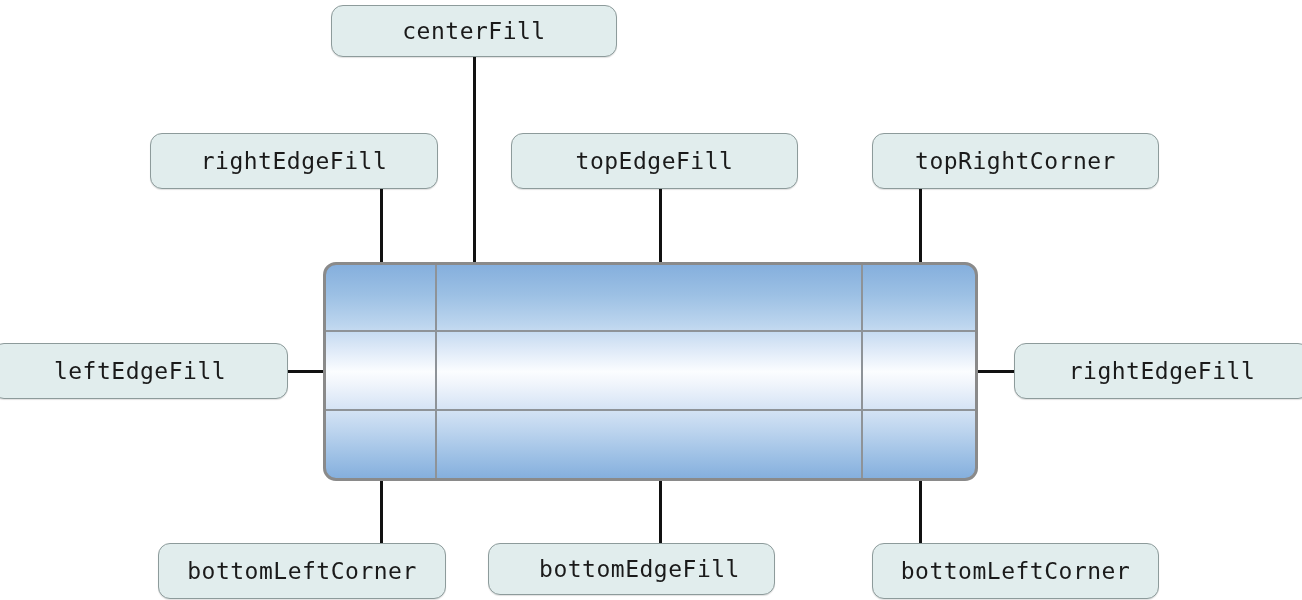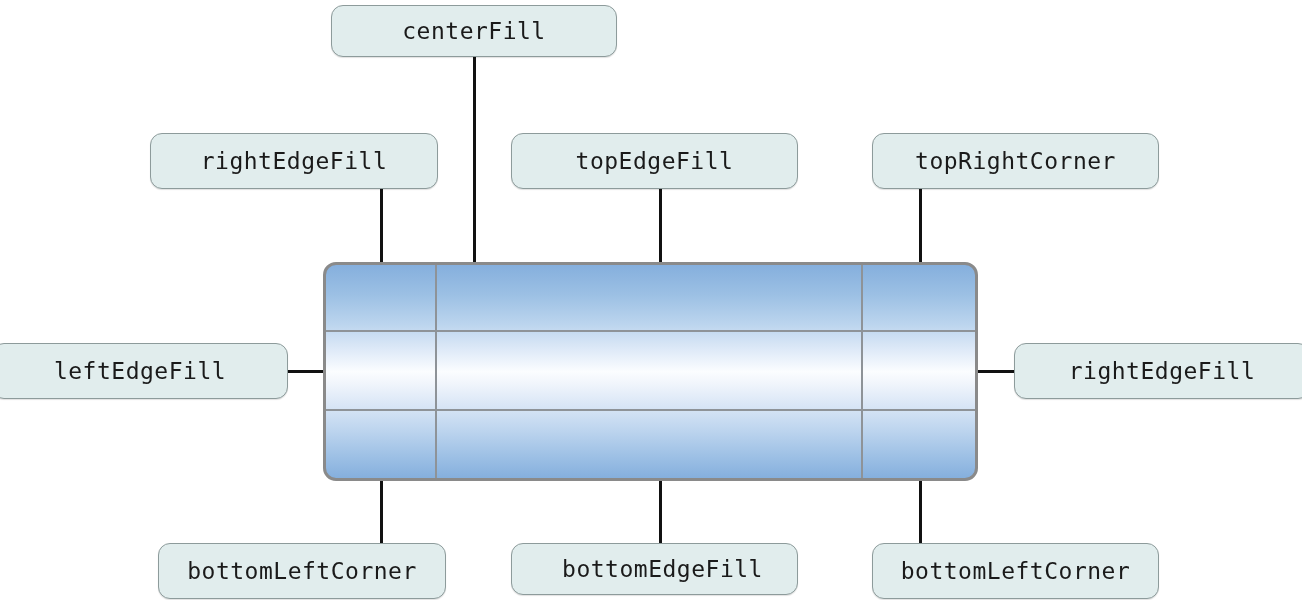--- a/index.html
+++ b/index.html
@@ -113,16 +113,16 @@
     <div class="slice-cell" style="left:537px; top:146px; width:112px; height:67px;"></div>
   </div>
 
   <div class="label-box" style="left:331px;  top:5px;   width:286px; height:52px;">centerFill</div>
   <div class="label-box" style="left:150px;  top:133px; width:288px; height:56px;">rightEdgeFill</div>
   <div class="label-box" style="left:511px;  top:133px; width:287px; height:56px;">topEdgeFill</div>
   <div class="label-box" style="left:872px;  top:133px; width:287px; height:56px;">topRightCorner</div>
   <div class="label-box" style="left:-8px;   top:343px; width:296px; height:56px;">leftEdgeFill</div>
   <div class="label-box" style="left:1014px; top:343px; width:296px; height:56px;">rightEdgeFill</div>
   <div class="label-box" style="left:158px;  top:543px; width:288px; height:56px;">bottomLeftCorner</div>
-  <div class="label-box" style="left:511px;  top:543px; width:287px; height:52px;padding-left:16px;">bottomEdgeFill</div>
+  <div class="label-box" style="left:488px;  top:543px; width:287px; height:52px;padding-left:16px;">bottomEdgeFill</div>
   <div class="label-box" style="left:872px;  top:543px; width:287px; height:56px;">bottomLeftCorner</div>
 
 </div>
 
 </body></html>

